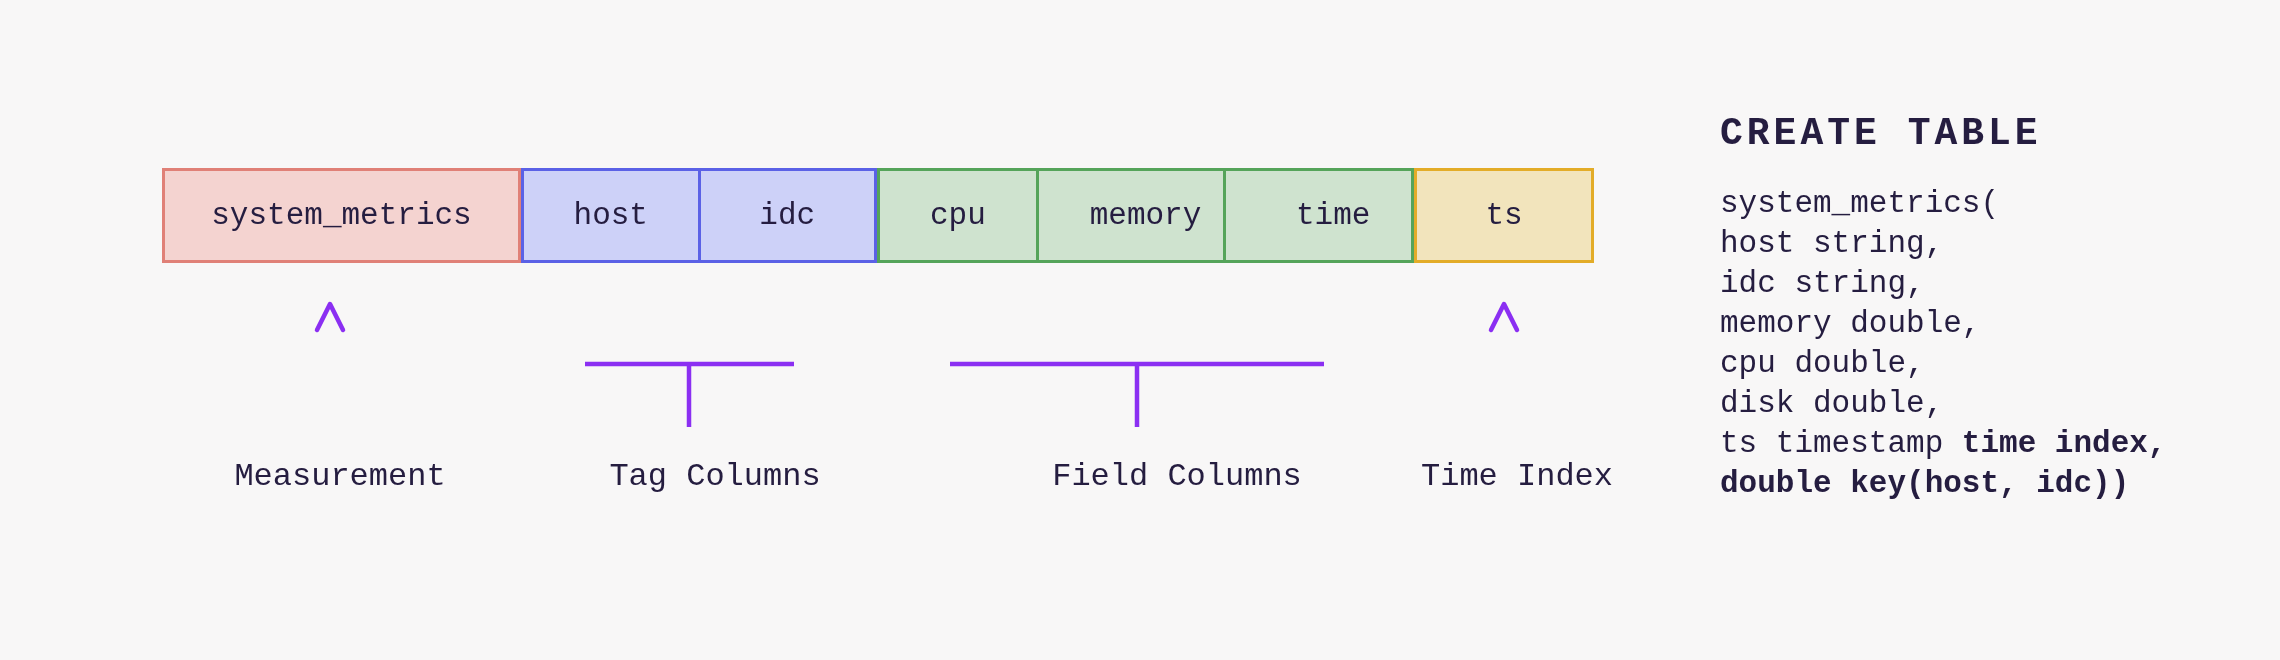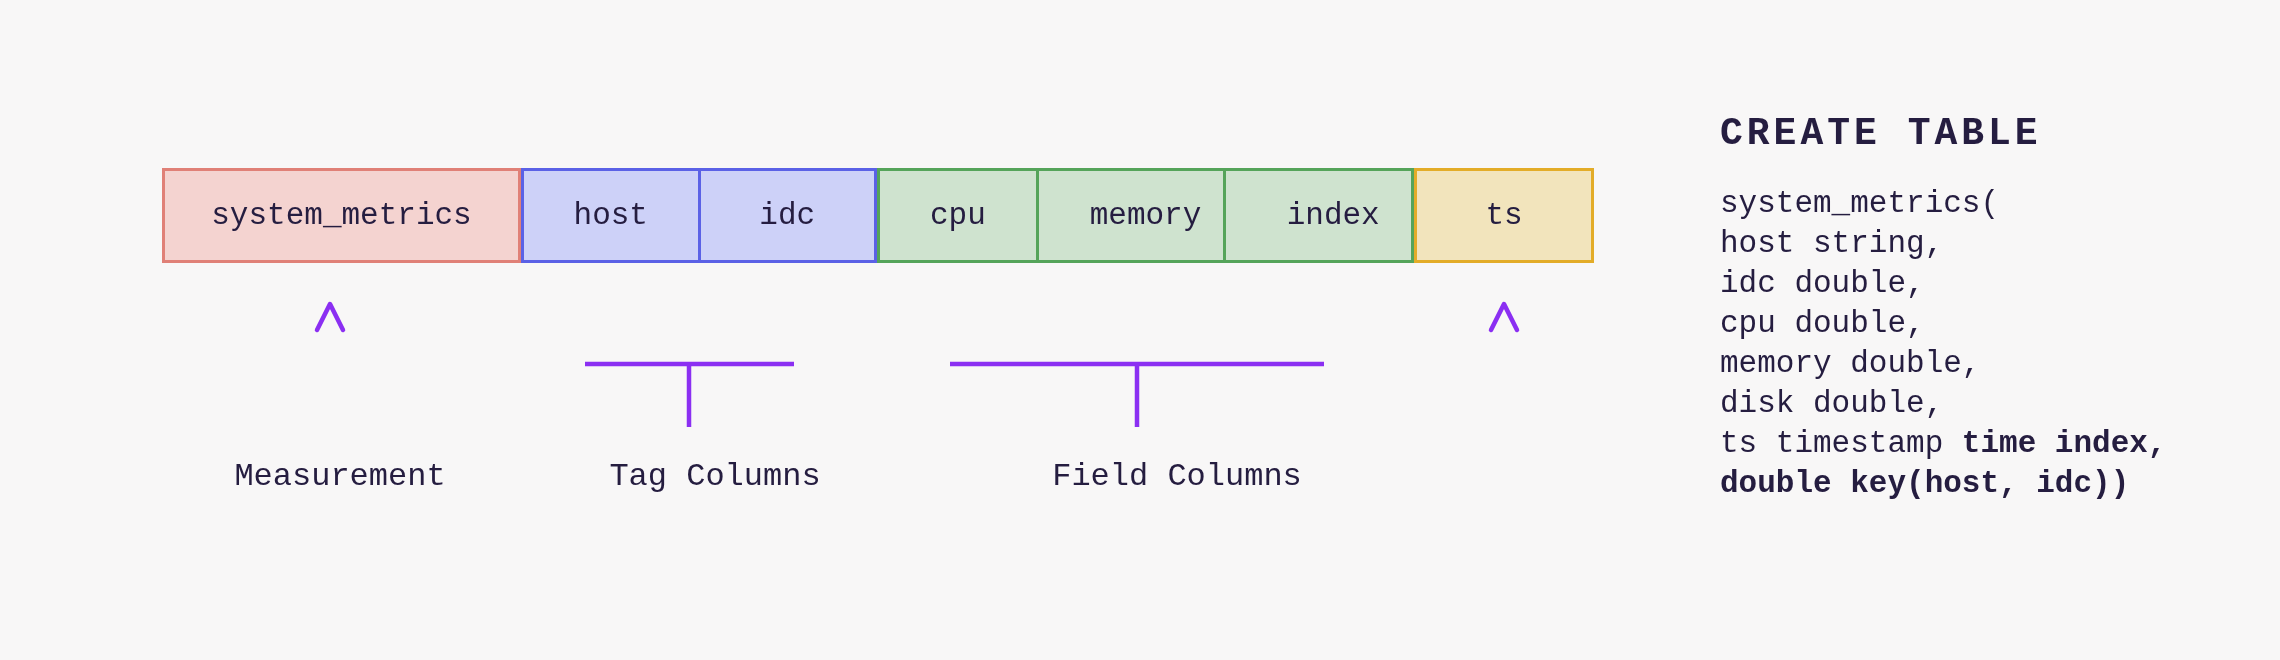--- a/index.html
+++ b/index.html
@@ -83,21 +83,21 @@
     <div class="group g-measurement">
       <div class="cell">system_metrics</div>
     </div>
     <div class="group g-tag">
         <div class="cell">host</div>
         <div class="cell">idc</div>
       </div>
     <div class="group g-field">
         <div class="cell">cpu</div>
         <div class="cell">memory</div>
-        <div class="cell">index</div>
+        <div class="cell">time</div>
       </div>
     <div class="group g-time">
       <div class="cell">ts</div>
     </div>
   </div>
 
   <svg class="connectors" width="2280" height="660" viewBox="0 0 2280 660">
     <defs>
       <linearGradient id="fadeDown" x1="0" y1="0" x2="0" y2="1">
         <stop offset="0" style="stop-color: var(--arrow-solid, #8b2ff2)"></stop>
@@ -130,17 +130,18 @@
 
     <g>
       <line x1="1504" y1="307" x2="1504" y2="436" stroke="url(#fadeDown)" stroke-width="4.5"></line>
       <path d="M1491,330 L1504,304 L1517,330" fill="none" style="stroke: var(--arrow-solid, #8b2ff2)" stroke-width="4.5" stroke-linecap="round" stroke-linejoin="round"></path>
     </g>
   </svg>
 
   <div class="anno" style="left:340px">Measurement</div>
   <div class="anno" style="left:715px">Tag Columns</div>
   <div class="anno" style="left:1177px">Field Columns</div>
+  <div class="anno" style="left:1517px">Time Index</div>
 
   <div class="sql-heading">CREATE TABLE</div>
-  <div class="sql-code"><div><span>system_metrics(</span></div><div><span>host string,</span></div><div><span>idc double,</span></div><div><span>cpu double,</span></div><div><span>memory double,</span></div><div><span>disk double,</span></div><div><span>ts timestamp </span><span class="b">time index,</span></div><div><span class="b">double key(host, idc))</span></div></div>
+  <div class="sql-code"><div><span>system_metrics(</span></div><div><span>host string,</span></div><div><span>idc string,</span></div><div><span>memory double,</span></div><div><span>cpu double,</span></div><div><span>disk double,</span></div><div><span>ts timestamp </span><span class="b">time index,</span></div><div><span class="b">double key(host, idc))</span></div></div>
 
 </div>
 
 </body></html>

